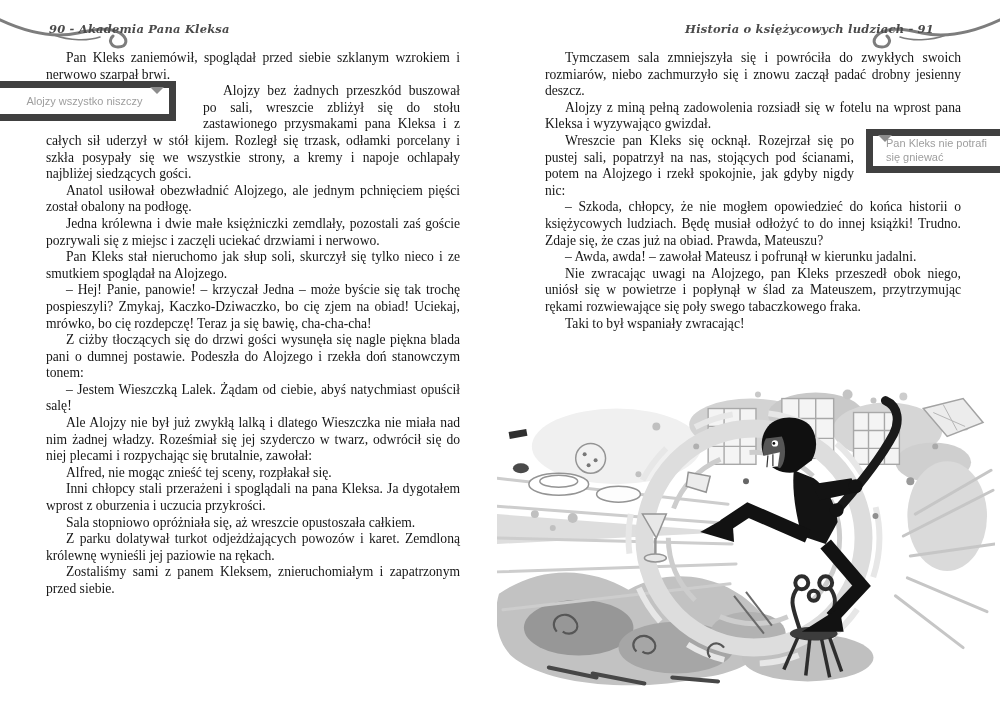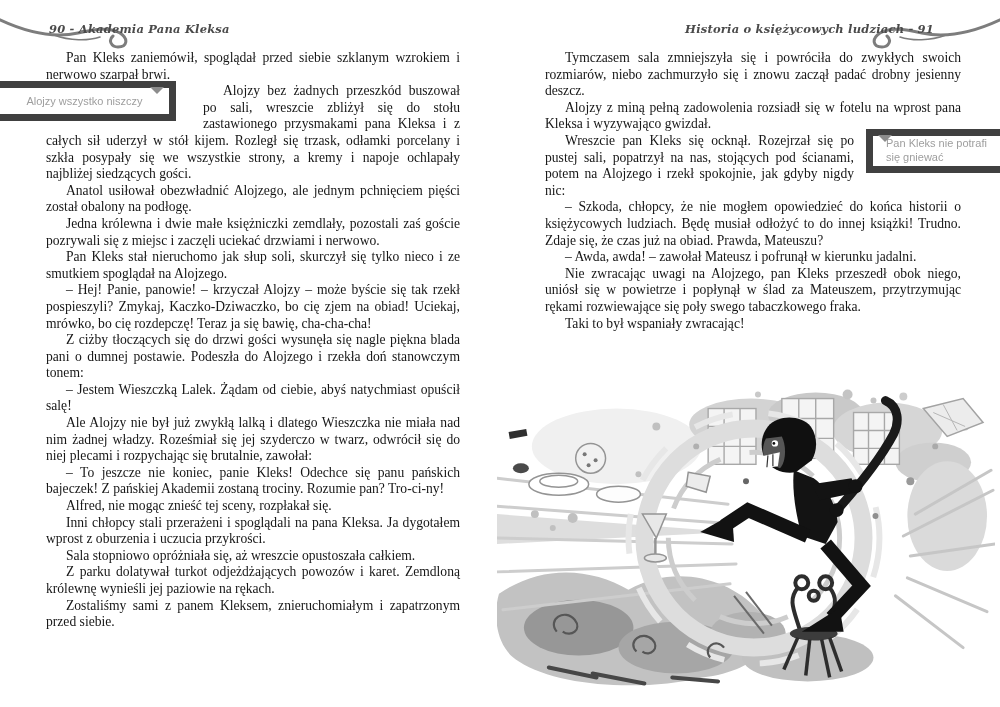--- a/index.html
+++ b/index.html
@@ -73,25 +73,24 @@
   <div class="page page-left">
     <p>Pan Kleks zaniemówił, spoglądał przed siebie szklanym wzrokiem i nerwowo szarpał brwi.</p>
     <aside class="note note-left">
       <span class="arrow"></span>
       <span>Alojzy wszystko niszczy</span>
     </aside>
     <p>Alojzy bez żadnych przeszkód buszował po sali, wreszcie zbliżył się do stołu zastawionego przysmakami pana Kleksa i z całych sił uderzył w stół kijem. Rozległ się trzask, odłamki porcelany i szkła posypały się we wszystkie strony, a kremy i napoje ochlapały najbliżej siedzących gości.</p>
     <p>Anatol usiłował obezwładnić Alojzego, ale jednym pchnięciem pięści został obalony na podłogę.</p>
     <p>Jedna królewna i dwie małe księżniczki zemdlały, pozostali zaś goście pozrywali się z miejsc i zaczęli uciekać drzwiami i nerwowo.</p>
     <p>Pan Kleks stał nieruchomo jak słup soli, skurczył się tylko nieco i ze smutkiem spoglądał na Alojzego.</p>
-    <p>– Hej! Panie, panowie! – krzyczał Alojzy – może byście się tak rzekł pospieszyli? Zmykaj, Kaczko-Dziwaczko, bo cię zjem na obiad! Uciekaj, mrówko, bo cię rozdepczę! Teraz ja się bawię, cha-cha-cha!</p>
+    <p>– Hej! Panie, panowie! – krzyczał Jedna – może byście się tak trochę pospieszyli? Zmykaj, Kaczko-Dziwaczko, bo cię zjem na obiad! Uciekaj, mrówko, bo cię rozdepczę! Teraz ja się bawię, cha-cha-cha!</p>
     <p>Z ciżby tłoczących się do drzwi gości wysunęła się nagle piękna blada pani o dumnej postawie. Podeszła do Alojzego i rzekła doń stanowczym tonem:</p>
     <p>– Jestem Wieszczką Lalek. Żądam od ciebie, abyś natychmiast opuścił salę!</p>
     <p>Ale Alojzy nie był już zwykłą lalką i dlatego Wieszczka nie miała nad nim żadnej władzy. Roześmiał się jej szyderczo w twarz, odwrócił się do niej plecami i rozpychając się brutalnie, zawołał:</p>
-    <p>– To jeszcze nie koniec, panie Kleks! Odechce się panu pańskich bajeczek! Z pańskiej Akademii zostaną trociny. Rozumie pan? Tro-ci-ny!</p>
     <p>Alfred, nie mogąc znieść tej sceny, rozpłakał się.</p>
     <p>Inni chłopcy stali przerażeni i spoglądali na pana Kleksa. Ja dygotałem wprost z oburzenia i uczucia przykrości.</p>
     <p>Sala stopniowo opróżniała się, aż wreszcie opustoszała całkiem.</p>
     <p>Z parku dolatywał turkot odjeżdżających powozów i karet. Zemdloną królewnę wynieśli jej paziowie na rękach.</p>
     <p>Zostaliśmy sami z panem Kleksem, znieruchomiałym i zapatrzonym przed siebie.</p>
   </div>
 
   <div class="page page-right">
     <p>Tymczasem sala zmniejszyła się i powróciła do zwykłych swoich rozmiarów, niebo zachmurzyło się i znowu zaczął padać drobny jesienny deszcz.</p>
     <p>Alojzy z miną pełną zadowolenia rozsiadł się w fotelu na wprost pana Kleksa i wyzywająco gwizdał.</p>

